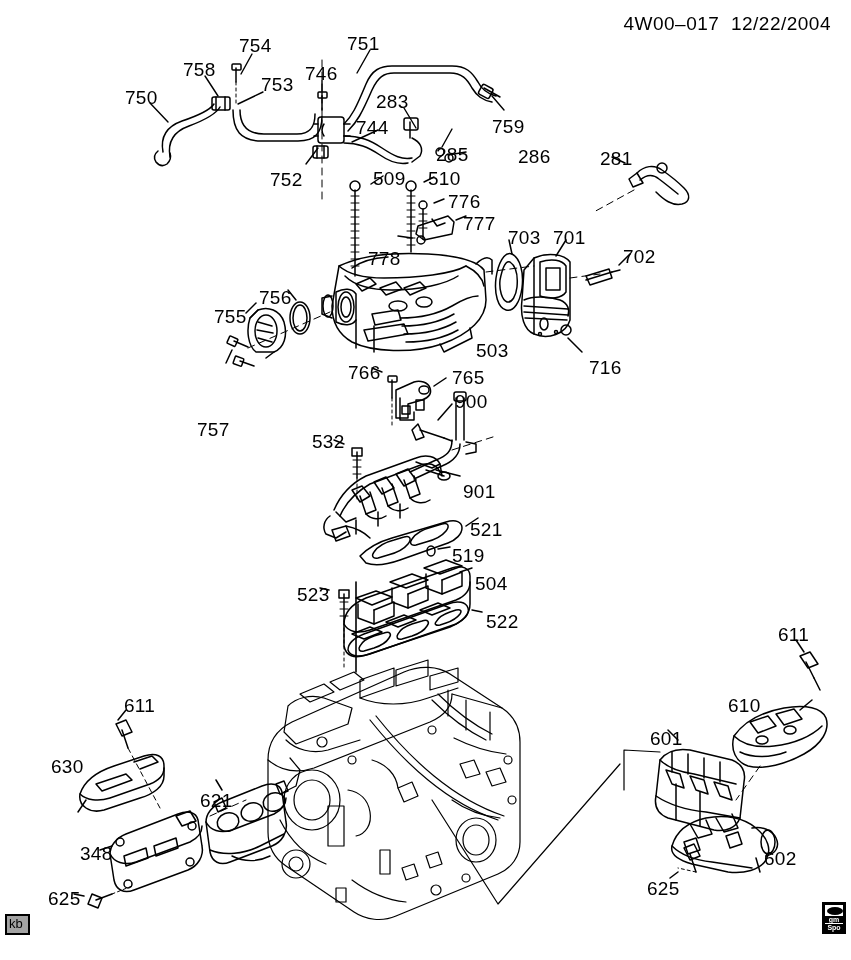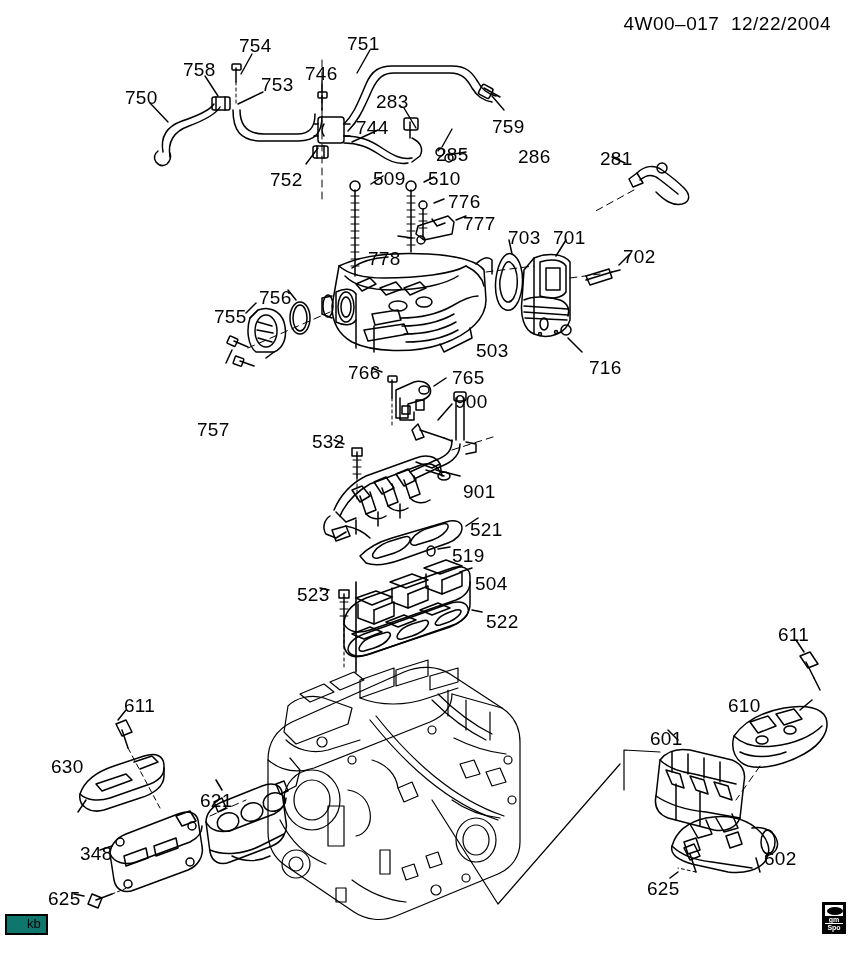--- a/index.html
+++ b/index.html
@@ -1,22 +1,22 @@
 <!DOCTYPE html>
 <html><head>
 <meta charset="utf-8">
 <style>
   html,body{margin:0;padding:0;background:#fff;}
   body{width:851px;height:960px;position:relative;overflow:hidden;
        font-family:"Liberation Sans",sans-serif;color:#000;}
   #sheet{position:absolute;inset:0;width:845px;height:960px;text-decoration:underline;}
   .hdr{position:absolute;top:13px;right:14px;font-size:19px;letter-spacing:.5px;white-space:nowrap;}
   .cal{position:absolute;font-size:19px;letter-spacing:.3px;white-space:nowrap;line-height:1;}
-  .kb{position:absolute;left:5px;top:914px;border:2px solid #000;padding:1px 5px 2px 20px;
-      font-size:13px;line-height:1.1;background:#0f766e;}
+  .kb{position:absolute;left:5px;top:914px;border:2px solid #000;padding:1px 5px 2px 2px;
+      font-size:13px;line-height:1.1;background:#a3a3a3;}
   .gmlogo{position:absolute;left:822px;top:902px;width:24px;height:32px;border:3px solid #000;
           background:#fff;box-sizing:border-box;}
   .gmlogo i{position:absolute;left:2px;top:2px;width:16px;height:8px;background:#000;
             border-radius:50%;font-style:normal;}
   .gmlogo b{position:absolute;left:0;top:11px;width:18px;font-size:7px;line-height:7px;
             font-weight:bold;text-align:center;background:#000;color:#fff;}
   svg{position:absolute;left:0;top:0;}
 </style>
 </head>
 <body>

